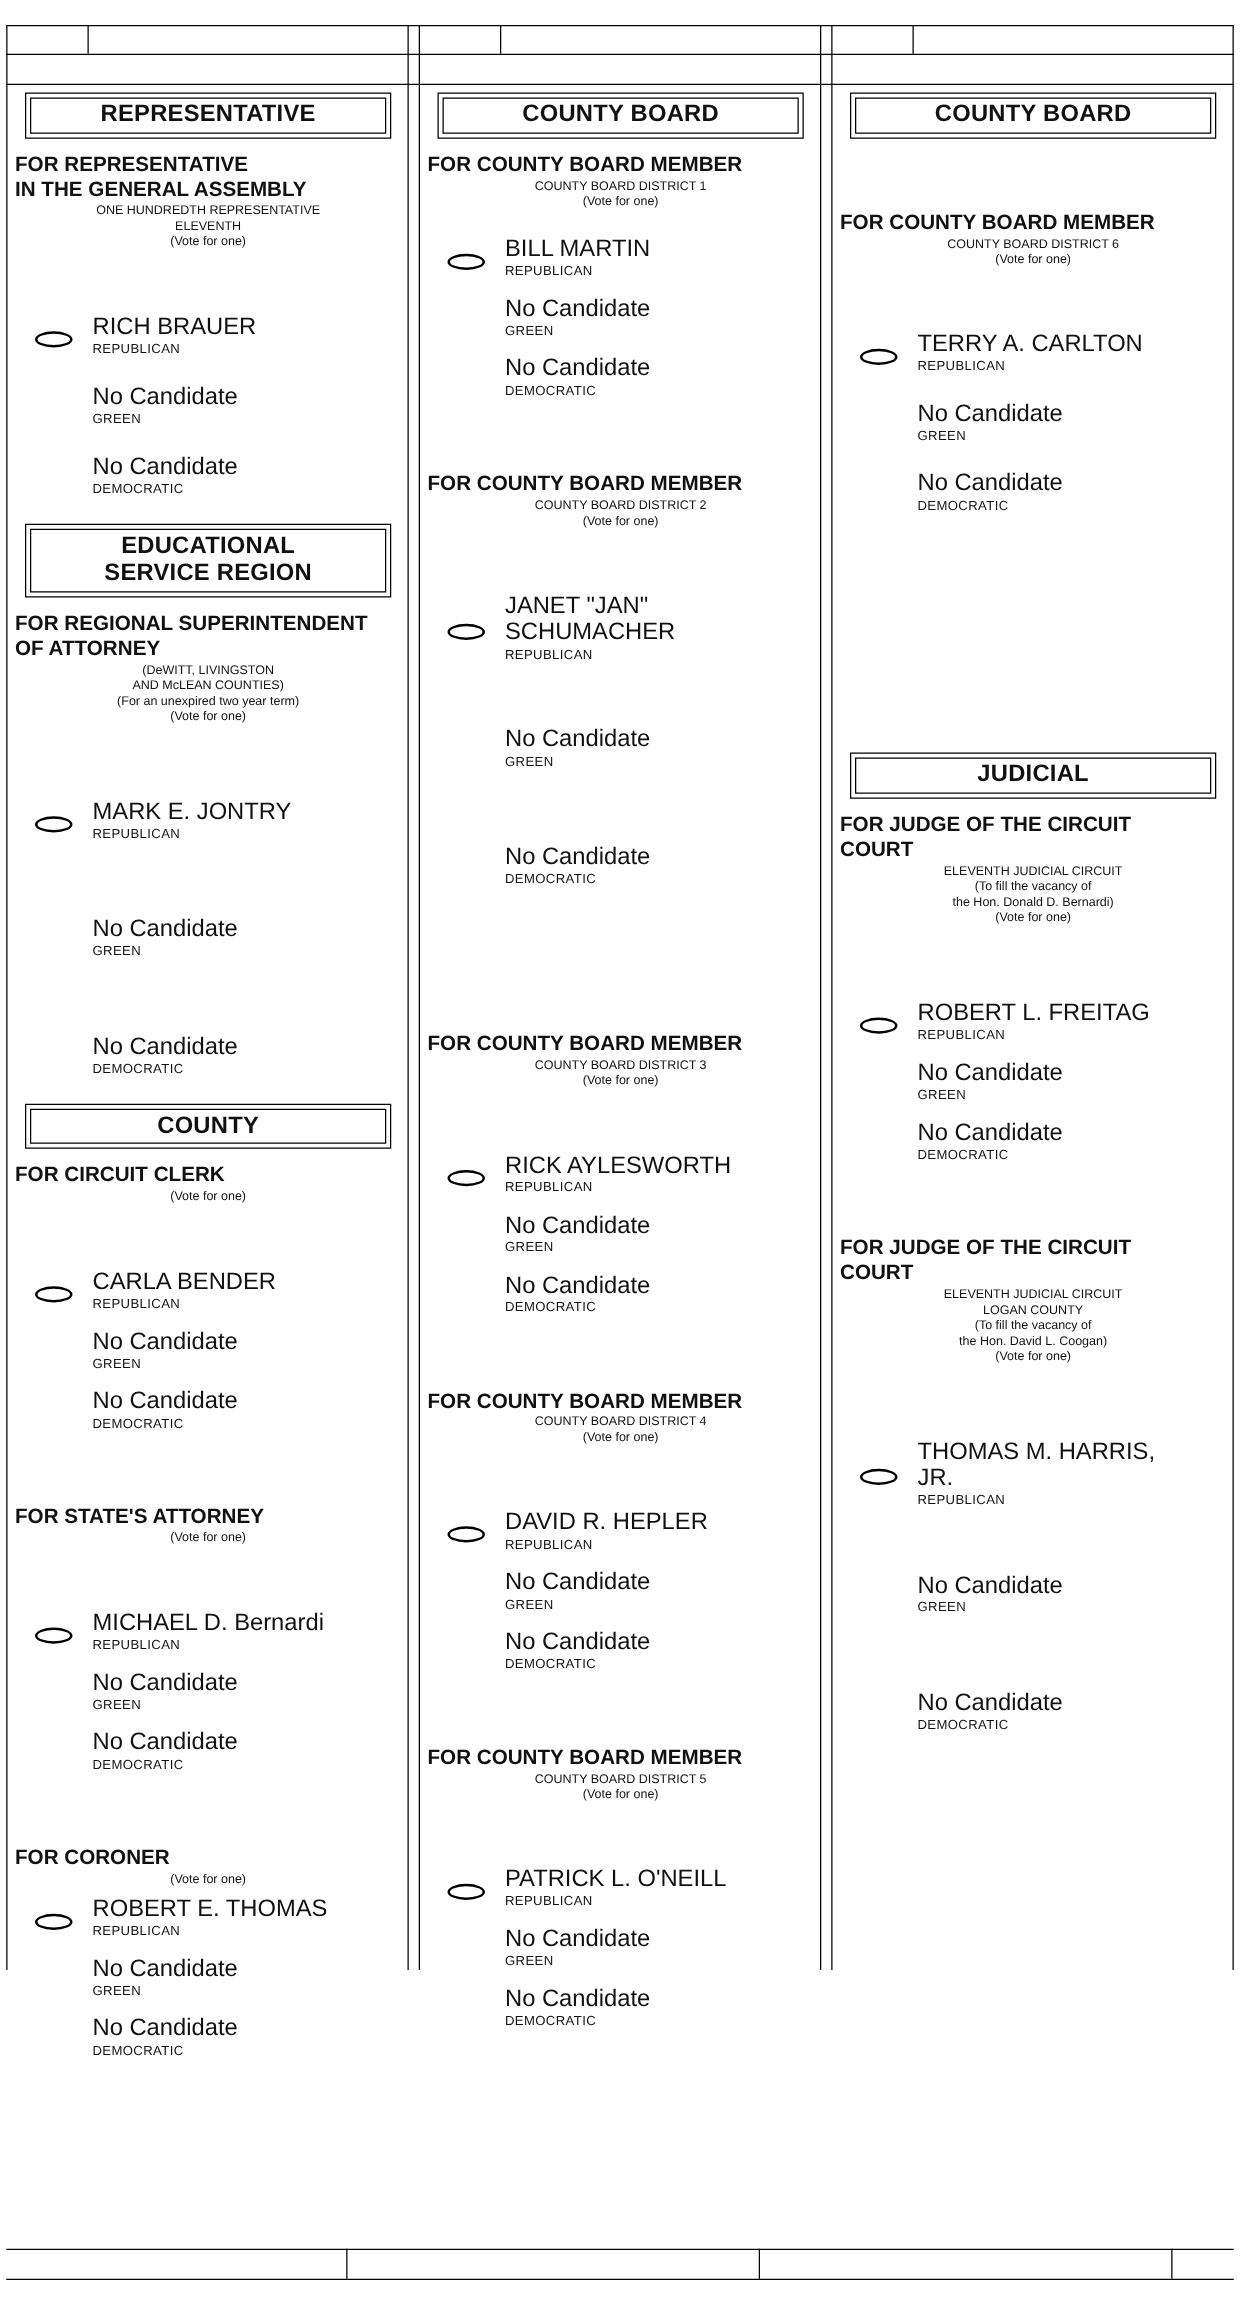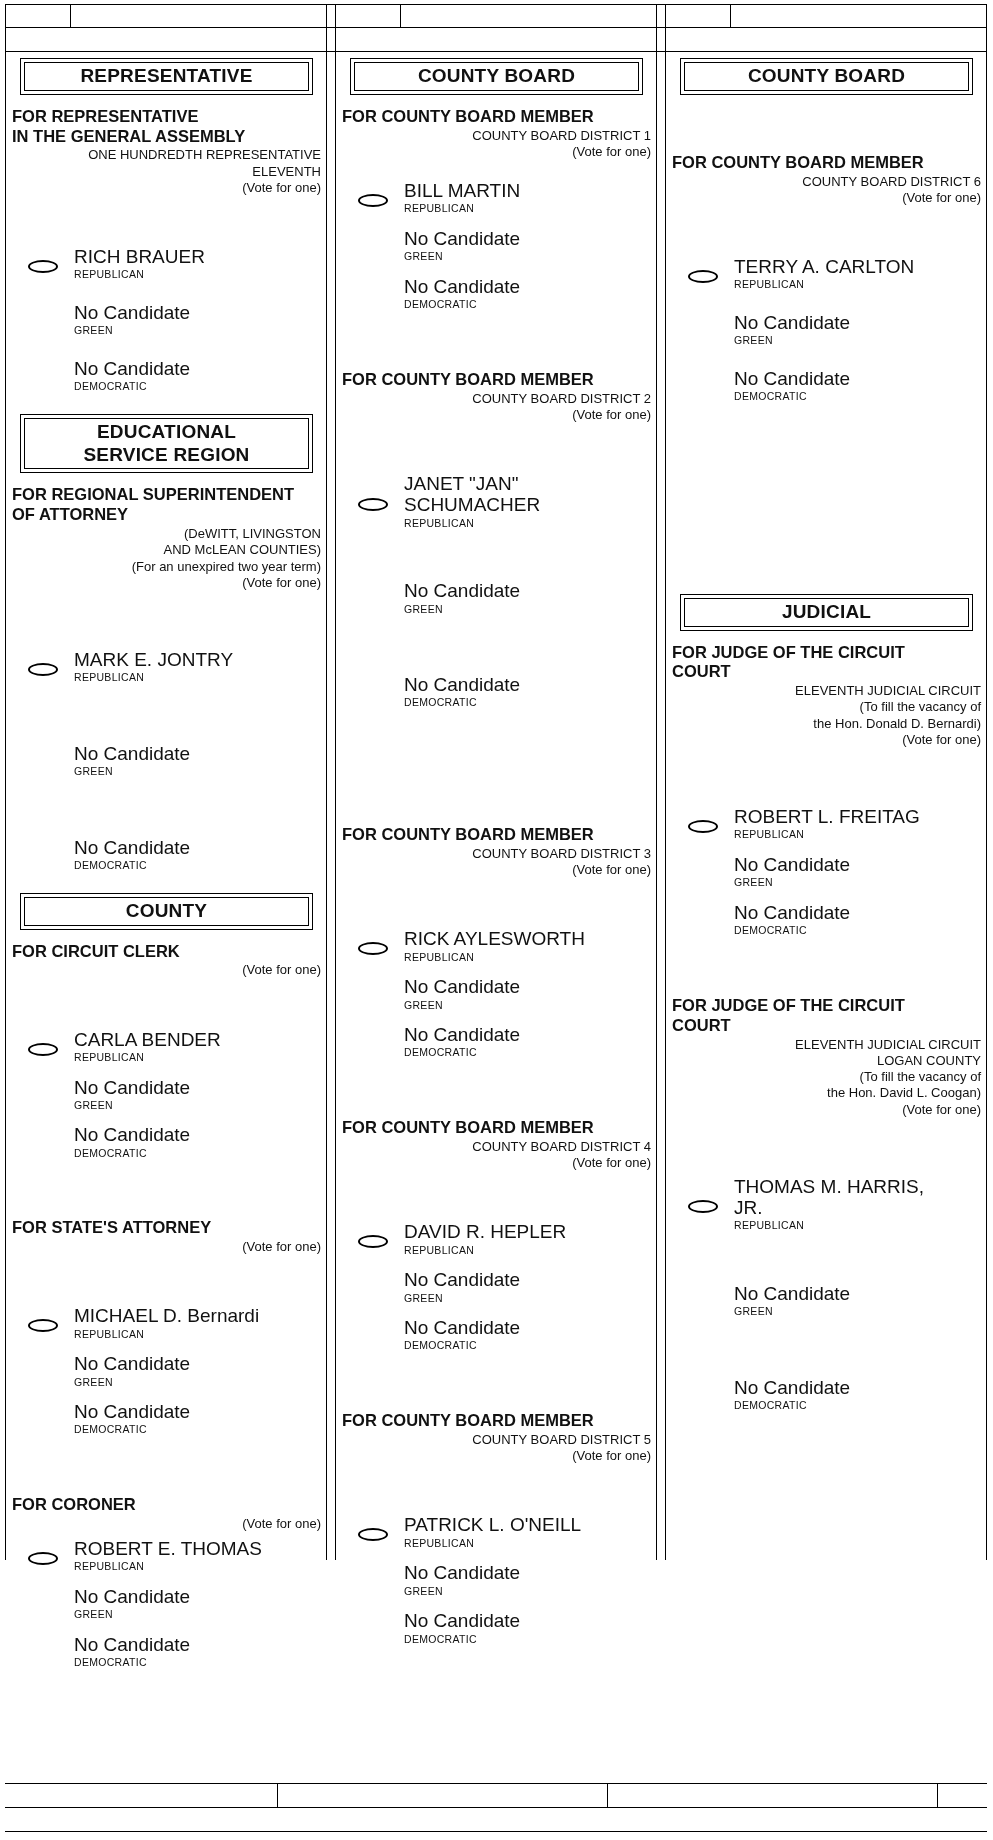--- a/index.html
+++ b/index.html
@@ -1,21 +1,21 @@
 <!DOCTYPE html>
 <html><head>
 <meta charset="utf-8">
 <style>
   * { margin:0; padding:0; box-sizing:border-box; }
   html,body { background:#ffffff; }
   body {
     width:993px; height:1840px; position:relative;
     font-family:"Liberation Sans", sans-serif; color:#111;
   }
-  .ballot { position:absolute; left:5px; top:4px; width:982px; height:1556px; }
+  .ballot { position:absolute; left:5px; top:20px; width:982px; height:1556px; }
 
   
   .hline { position:absolute; left:0; right:0; height:1px; background:#000; }
   .vline { position:absolute; width:1px; top:0; height:100%; background:#000; }
   .vshort-top { position:absolute; width:1px; top:0; height:23px; background:#000; }
   .vshort-bot { position:absolute; width:1px; top:1779px; height:24px; background:#000; }
 
   
   .col-content { position:absolute; top:48px; height:1731px; width:321px; padding:0 6px; overflow:hidden; }
   .col-1 { left:1px; } .col-2 { left:331px; } .col-3 { left:661px; }
@@ -25,21 +25,21 @@
   .g-lg{margin-top:50px} .g-xl{margin-top:58px}
   .g-h1{margin-top:115px} .g-h2{margin-top:190px}
 
   
   .box-header { margin-left:8px; margin-right:8px; border:1px solid #000; padding:3px; background:#fff; }
   .box-header-inner { border:1px solid #000; padding:2px 4px; text-align:center;
     font-weight:bold; font-size:19px; line-height:1.2; letter-spacing:0.2px; }
 
   
   .race-title { font-weight:bold; font-size:16.5px; line-height:1.2; }
-  .race-details { text-align:right; font-size:13px; line-height:1.25; margin-top:1px; }
+  .race-details { text-align:center; font-size:10px; line-height:1.25; margin-top:1px; }
 
   
   .candidate { display:flex; align-items:center; }
   .oval-cell { flex:0 0 62px; display:flex; justify-content:center; padding-top:5px; }
   .oval { width:30px; height:13px; border:2px solid #000; border-radius:50%; background:#fff; }
   .cand-name { font-size:19px; line-height:1.12; }
   .cand-party { font-size:10.5px; line-height:1.3; margin-top:1px; letter-spacing:0.3px; }
 </style>
 </head>
 <body>

